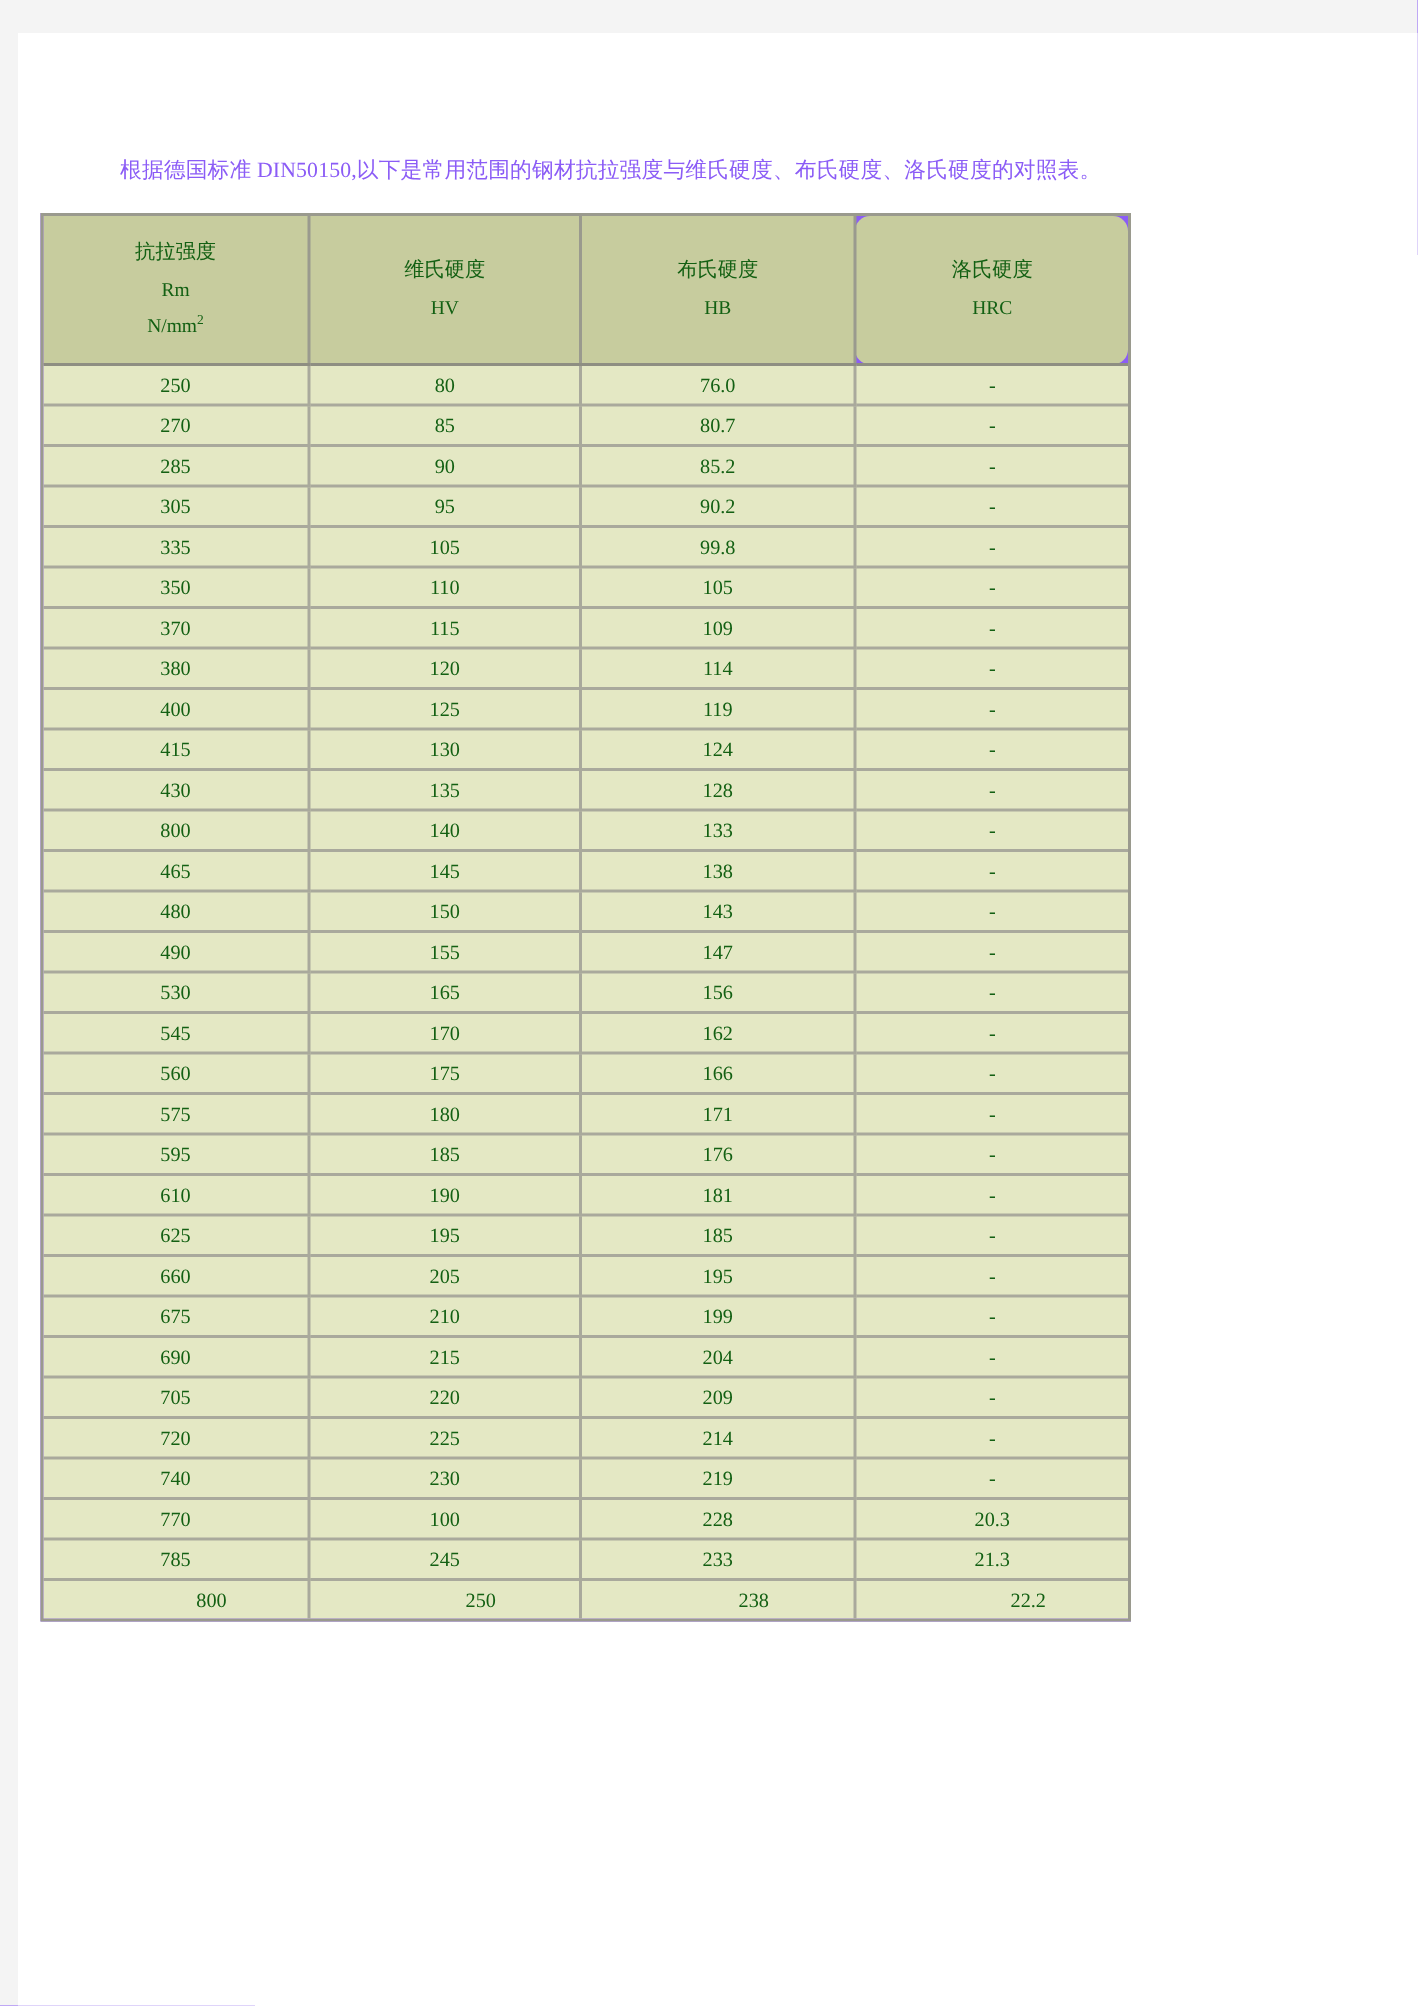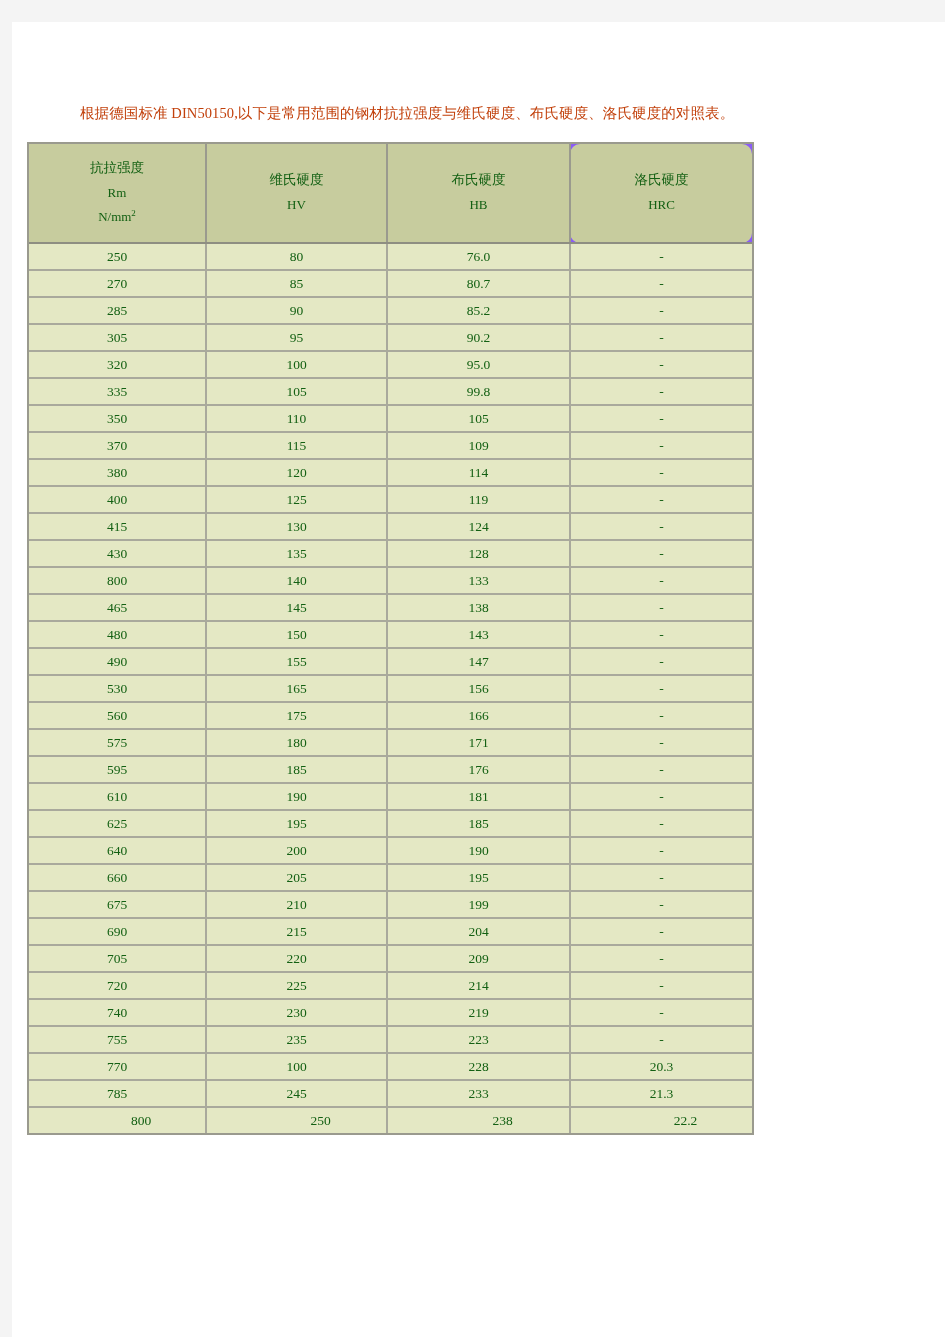--- a/index.html
+++ b/index.html
@@ -19,21 +19,21 @@
     top: 22px;
     width: 933px;
     height: 1315px;
     background: #ffffff;
   }
   .intro {
     position: absolute;
     left: 68px;
     top: 82px;
     font-size: 14.5px;
-    color: #c2410c;
+    color: #8b5cf6;
     letter-spacing: 0.1px;
     white-space: nowrap;
     font-family: "Liberation Serif", "DejaVu Serif", serif;
   }
   .table-wrap {
     position: absolute;
     left: 15px;
     top: 120px;
     width: 723px;
     border-top: 2px solid #9a9a8e;
@@ -147,26 +147,20 @@
             <td>85.2</td>
             <td>-</td>
           </tr>
           <tr>
             <td>305</td>
             <td>95</td>
             <td>90.2</td>
             <td>-</td>
           </tr>
           <tr>
-            <td>320</td>
-            <td>100</td>
-            <td>95.0</td>
-            <td>-</td>
-          </tr>
-          <tr>
             <td>335</td>
             <td>105</td>
             <td>99.8</td>
             <td>-</td>
           </tr>
           <tr>
             <td>350</td>
             <td>110</td>
             <td>105</td>
             <td>-</td>
@@ -225,20 +219,26 @@
             <td>147</td>
             <td>-</td>
           </tr>
           <tr>
             <td>530</td>
             <td>165</td>
             <td>156</td>
             <td>-</td>
           </tr>
           <tr>
+            <td>545</td>
+            <td>170</td>
+            <td>162</td>
+            <td>-</td>
+          </tr>
+          <tr>
             <td>560</td>
             <td>175</td>
             <td>166</td>
             <td>-</td>
           </tr>
           <tr>
             <td>575</td>
             <td>180</td>
             <td>171</td>
             <td>-</td>
@@ -255,26 +255,20 @@
             <td>181</td>
             <td>-</td>
           </tr>
           <tr>
             <td>625</td>
             <td>195</td>
             <td>185</td>
             <td>-</td>
           </tr>
           <tr>
-            <td>640</td>
-            <td>200</td>
-            <td>190</td>
-            <td>-</td>
-          </tr>
-          <tr>
             <td>660</td>
             <td>205</td>
             <td>195</td>
             <td>-</td>
           </tr>
           <tr>
             <td>675</td>
             <td>210</td>
             <td>199</td>
             <td>-</td>
@@ -294,26 +288,20 @@
           <tr>
             <td>720</td>
             <td>225</td>
             <td>214</td>
             <td>-</td>
           </tr>
           <tr>
             <td>740</td>
             <td>230</td>
             <td>219</td>
-            <td>-</td>
-          </tr>
-          <tr>
-            <td>755</td>
-            <td>235</td>
-            <td>223</td>
             <td>-</td>
           </tr>
           <tr>
             <td>770</td>
             <td>100</td>
             <td>228</td>
             <td>20.3</td>
           </tr>
           <tr>
             <td>785</td>

